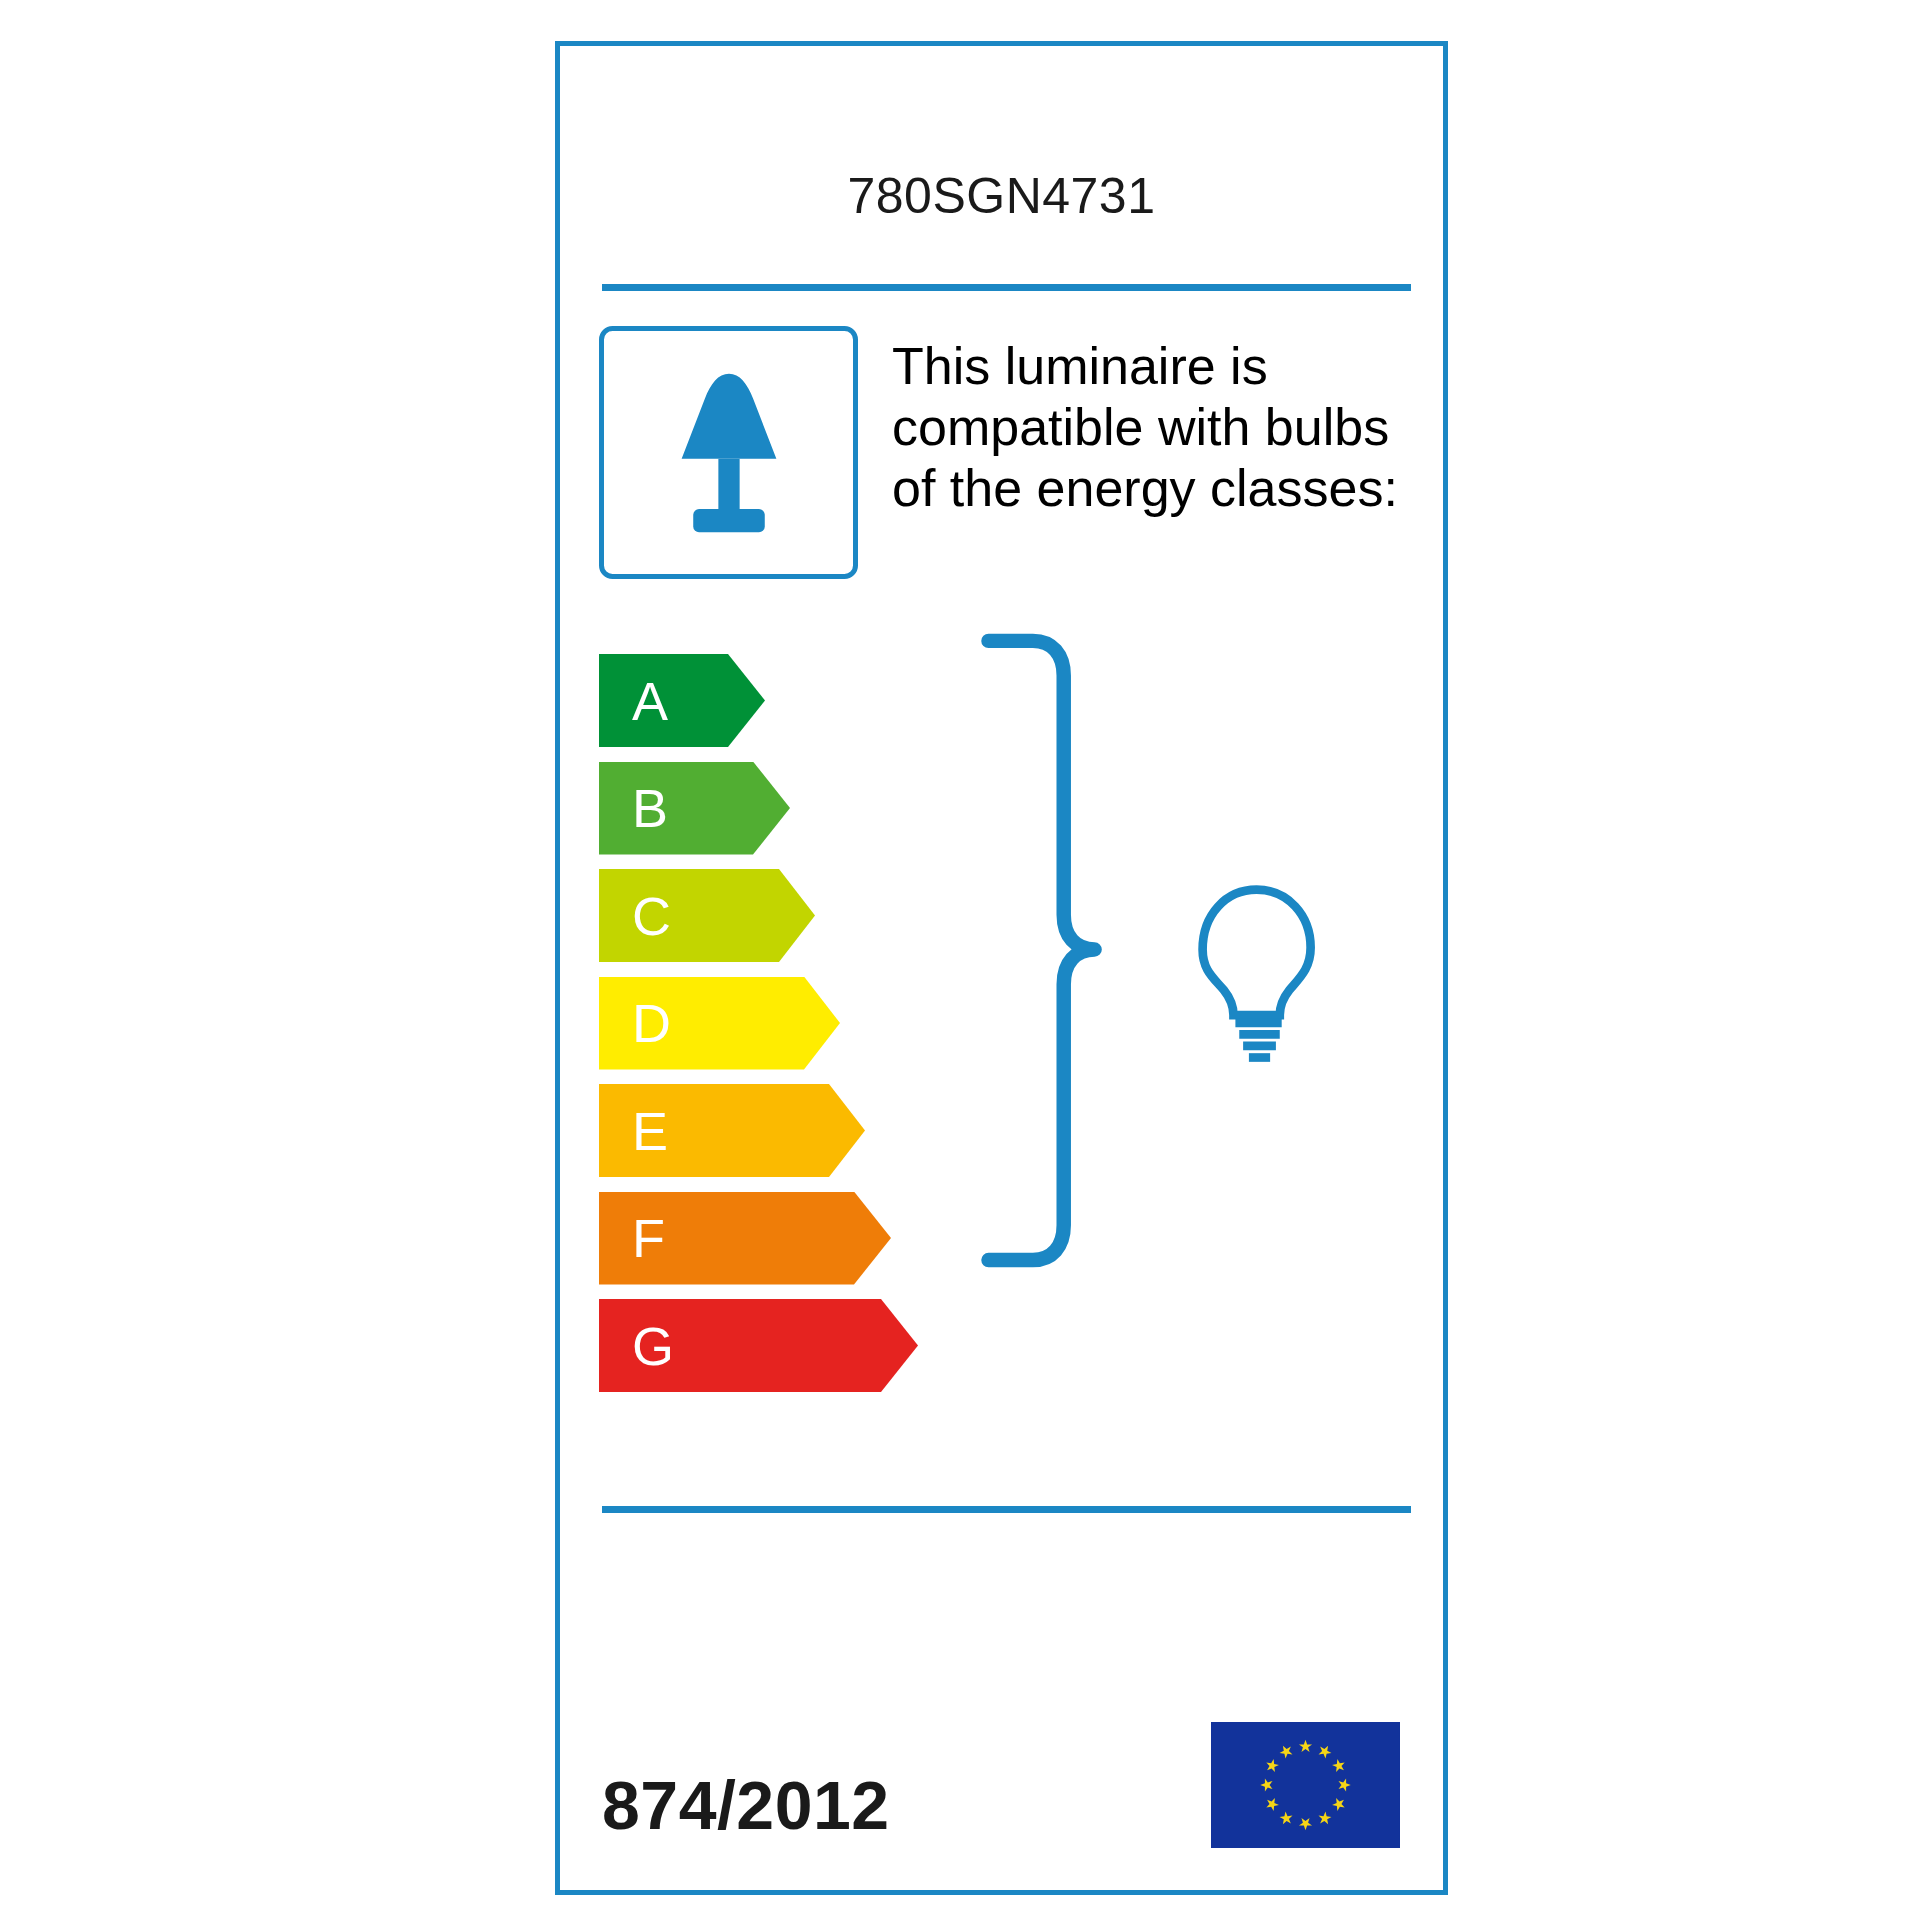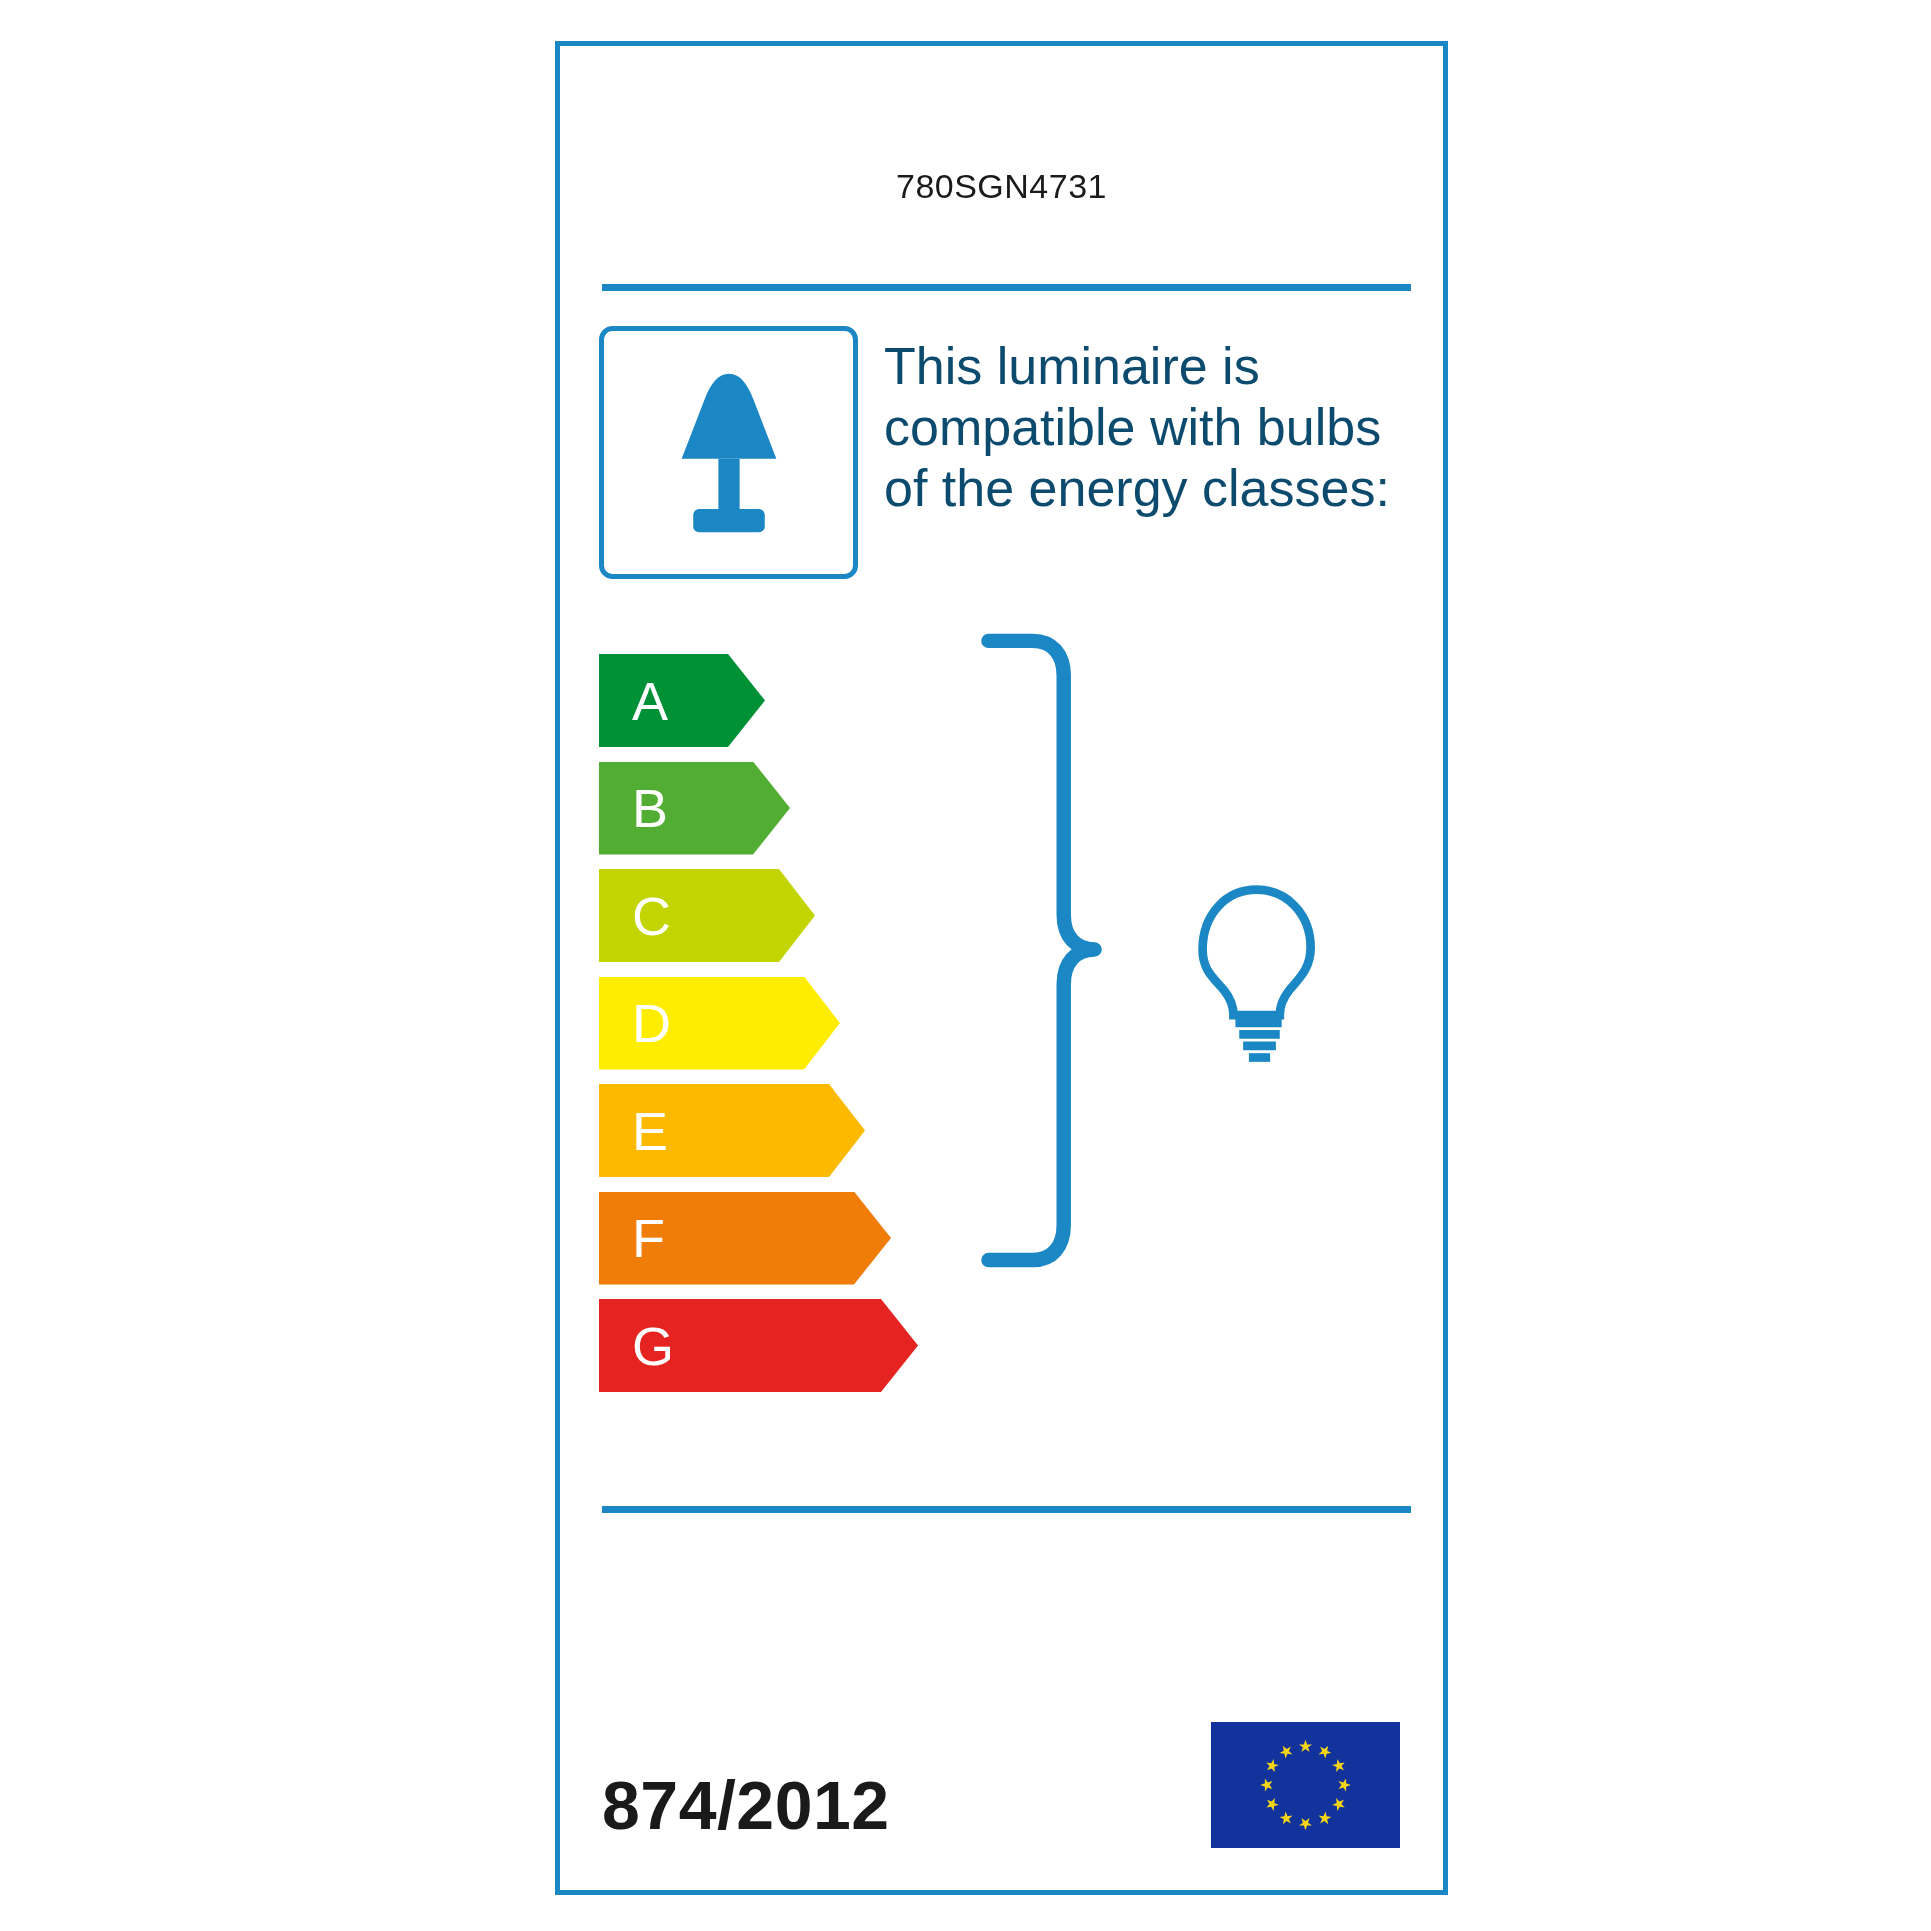--- a/index.html
+++ b/index.html
@@ -27,21 +27,21 @@
     background: #ffffff;
   }
 
   
   #model-code {
     position: absolute;
     left: 0;
     top: 121px;
     width: 100%;
     text-align: center;
-    font-size: 34px;
+    font-size: 50px;
     color: #1a1a1a;
     letter-spacing: 0.5px;
   }
 
   
   .hrule {
     position: absolute;
     left: 42px;
     width: 809px;
     height: 6.8px;
@@ -65,26 +65,26 @@
   #luminaire-icon-box svg {
     position: absolute;
     left: 50%;
     top: 50%;
     transform: translate(-50%, -50%);
   }
 
   
   #compat-text {
     position: absolute;
-    left: 324px;
+    left: 332px;
     top: 290px;
     width: 546px;
     font-size: 52px;
     line-height: 1.17;
-    color: #0c4a6e;
+    color: #000000;
   }
 
   
   #class-list {
     position: absolute;
     left: 39px;
     top: 608px;
     width: 386px;
   }
   .class-row {

